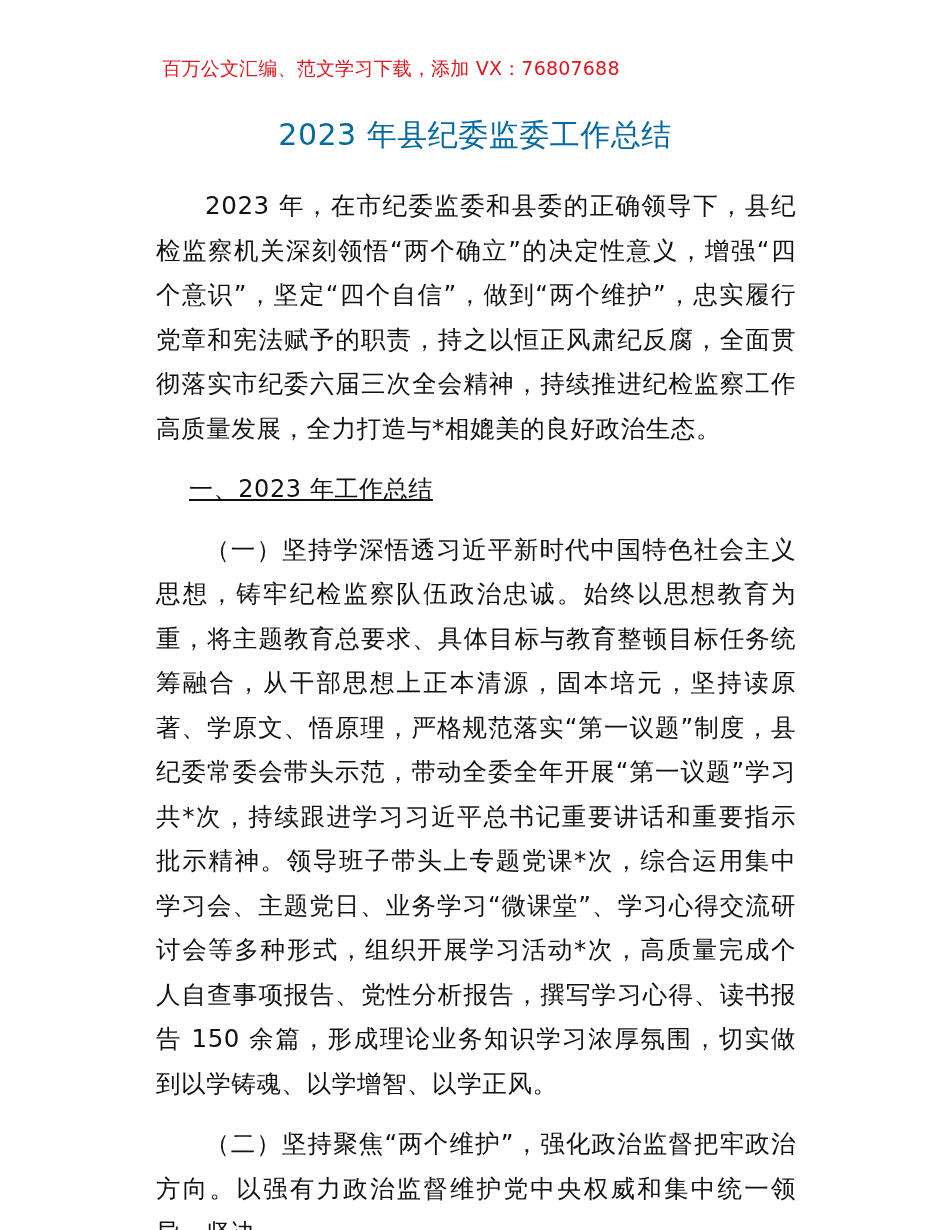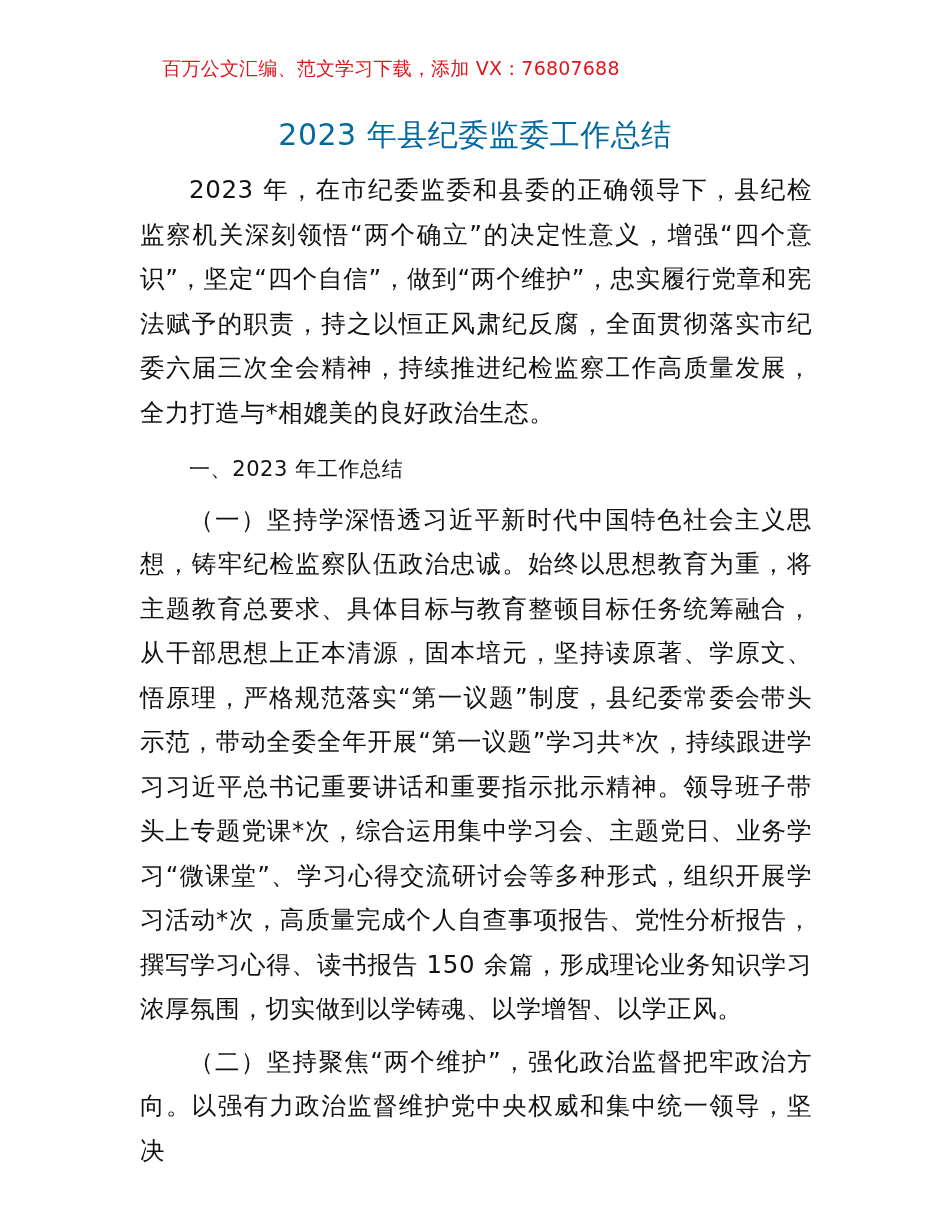--- a/index.html
+++ b/index.html
@@ -3,25 +3,25 @@
 <meta charset="utf-8">
 <style>
   html, body { margin: 0; padding: 0; background: #ffffff; }
   body { width: 950px; height: 1230px; position: relative; overflow: hidden;
          font-family: "DejaVu Sans", "Liberation Sans", sans-serif; color: #111111; }
   .header-banner { position: absolute; top: 56px; left: 0; width: 782px; text-align: center;
          font-size: 19px; color: #e0161e; letter-spacing: 0.2px; }
   .doc-title { position: absolute; top: 115px; left: 0; width: 950px; text-align: center;
          font-size: 30px; color: #0369a1; letter-spacing: 0.5px; }
   .body-text { position: absolute; top: 168px; left: 140px; width: 672px; }
-  .para { font-size: 24.5px; line-height: 44.5px; margin: 0; text-align: justify;
+  .para { font-size: 24.5px; line-height: 44.5px; margin: 16px; text-align: justify;
           text-indent: 49px; letter-spacing: 0.6px; }
   .para.gap { margin-top: 8px; }
-  .section-heading { font-size: 21px; line-height: 44.5px; margin: 12px 0 6px 0;
-          text-indent: 49px; letter-spacing: 0.6px; }
+  .section-heading { font-size: 24px; line-height: 44.5px; margin: 12px 0 6px 0;
+          text-indent: 49px; letter-spacing: 0.6px; text-decoration: underline; }
 </style>
 </head>
 <body>
 
 <div class="header-banner">百万公文汇编、范文学习下载，添加 VX：76807688</div>
 
 <div class="doc-title">2023 年县纪委监委工作总结</div>
 
 <div class="body-text">
   <p class="para">2023 年，在市纪委监委和县委的正确领导下，县纪检监察机关深刻领悟“两个确立”的决定性意义，增强“四个意识”，坚定“四个自信”，做到“两个维护”，忠实履行党章和宪法赋予的职责，持之以恒正风肃纪反腐，全面贯彻落实市纪委六届三次全会精神，持续推进纪检监察工作高质量发展，全力打造与*相媲美的良好政治生态。</p>

